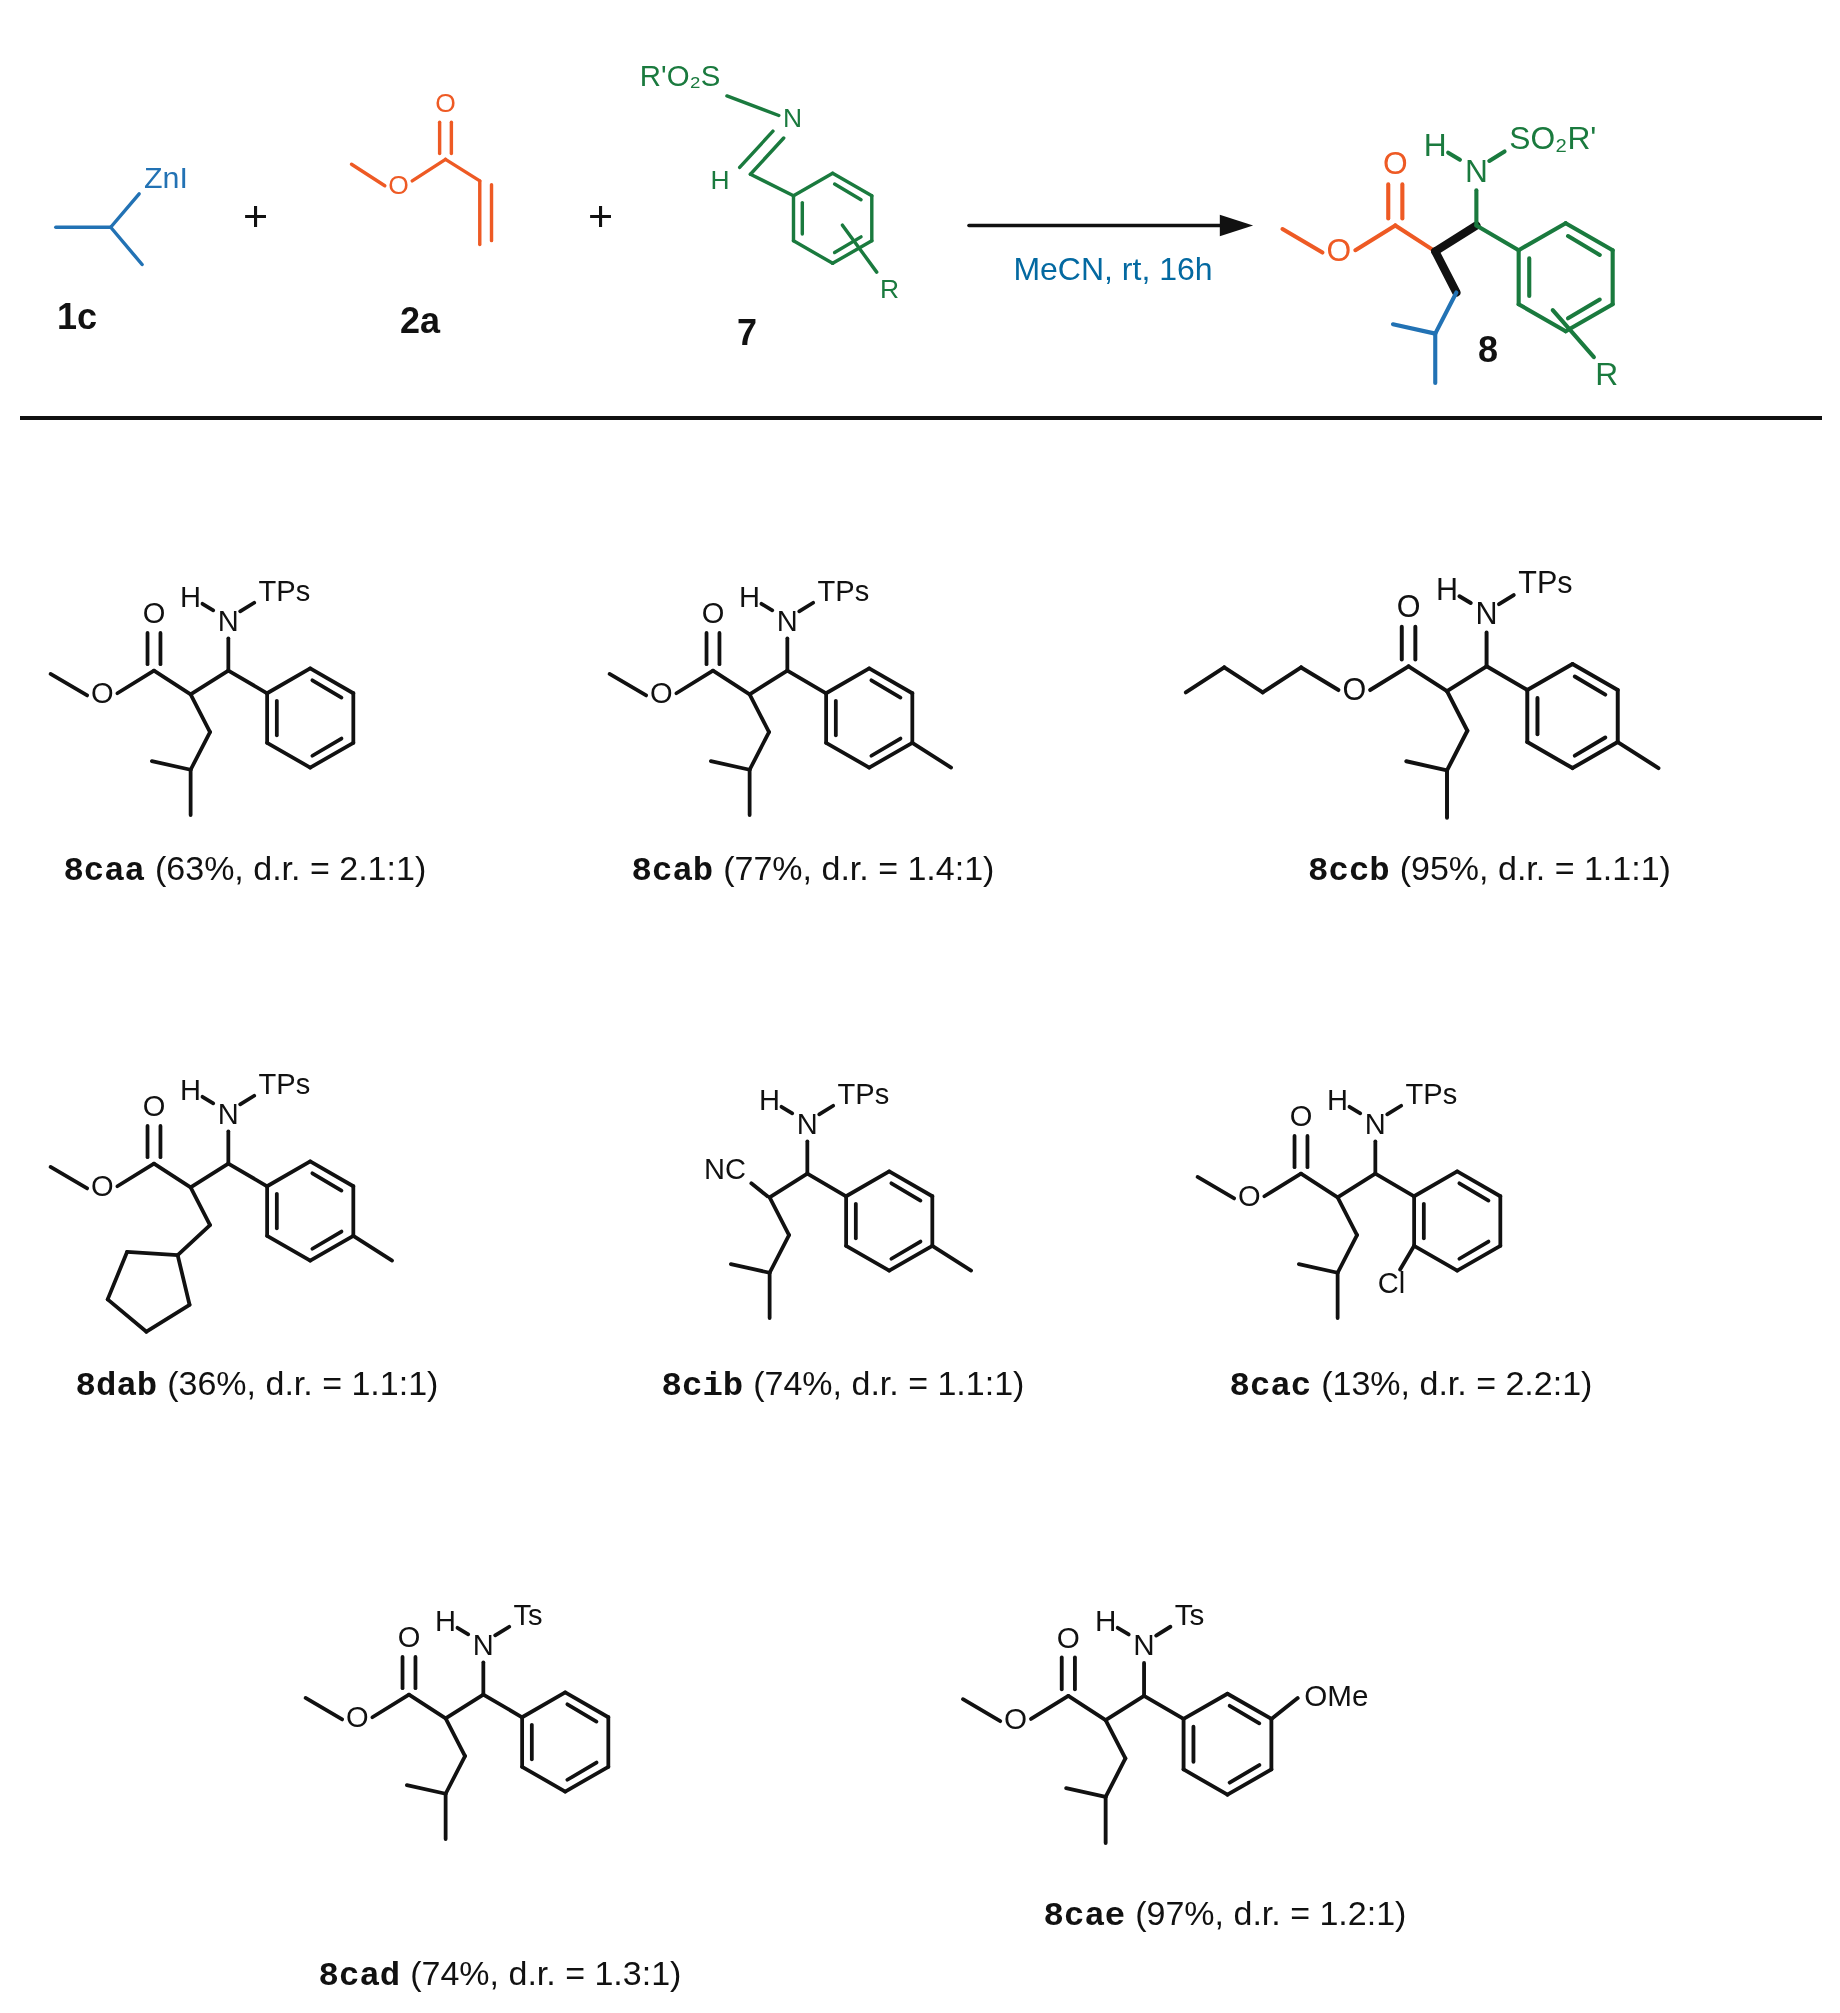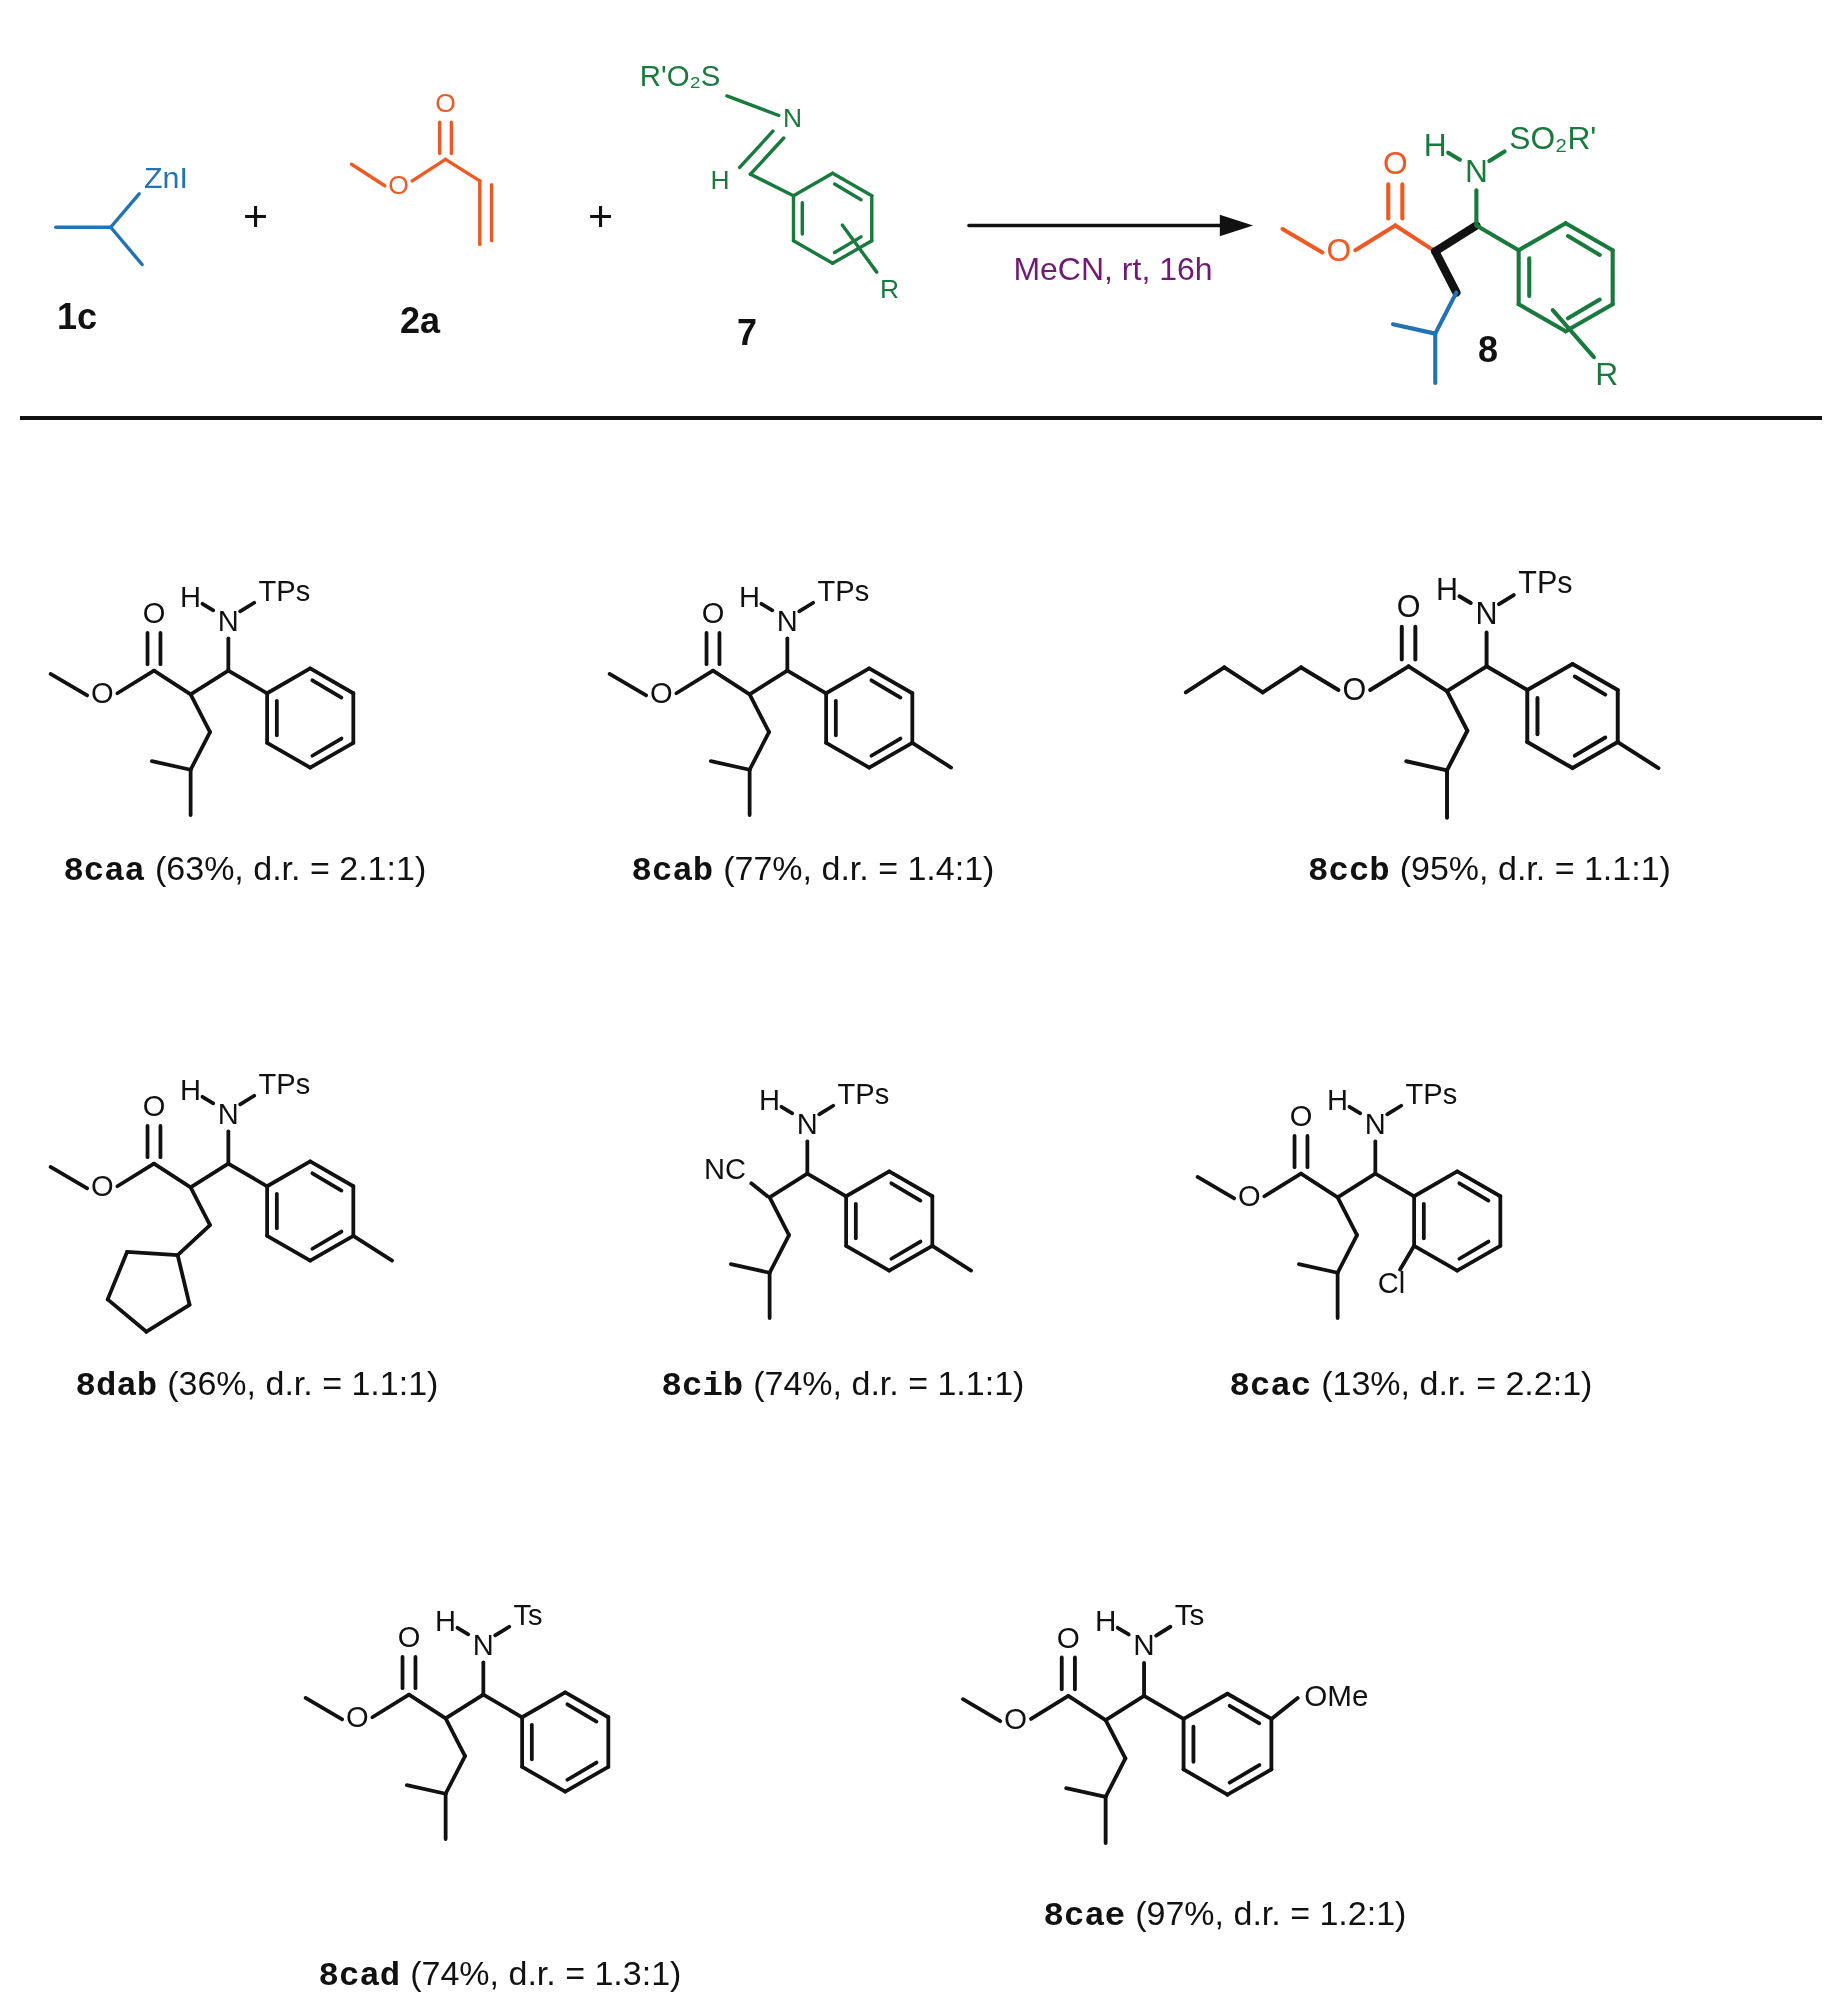--- a/index.html
+++ b/index.html
@@ -3,21 +3,21 @@
 <meta charset="utf-8">
 <style>
   html,body{margin:0;padding:0;}
   body{
     width:1841px;height:2013px;background:#ffffff;position:relative;
     font-family:"Liberation Sans","DejaVu Sans",sans-serif;color:#111;
   }
   svg{position:absolute;overflow:visible;}
   .lbl{position:absolute;font-size:36px;font-weight:bold;color:#111;}
   .plus{position:absolute;font-size:43px;color:#111;}
-  .cond{position:absolute;font-size:32px;color:#701a75;text-align:center;}
+  .cond{position:absolute;font-size:32px;color:#0369a1;text-align:center;}
   .divider{position:absolute;background:#111;}
   .caption{position:absolute;text-align:center;font-size:34px;color:#111;white-space:nowrap;}
   .cid{font-weight:bold;font-family:Liberation Mono, monospace;}
   .cdetail{margin-left:10px;}
   text{stroke:none;}
 </style>
 </head>
 <body>
 
 <svg width="0" height="0" style="position:absolute">

